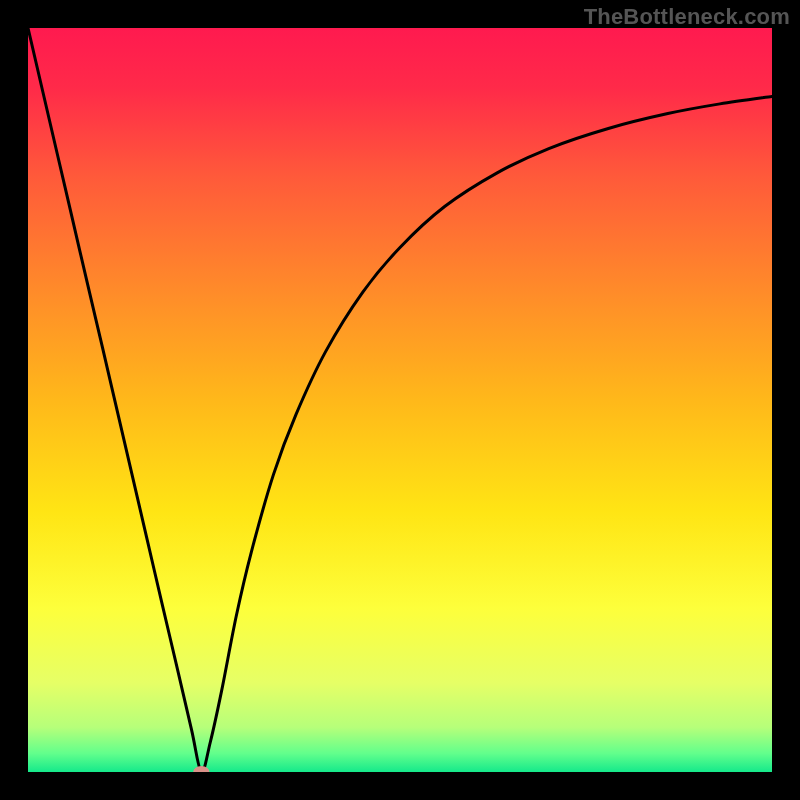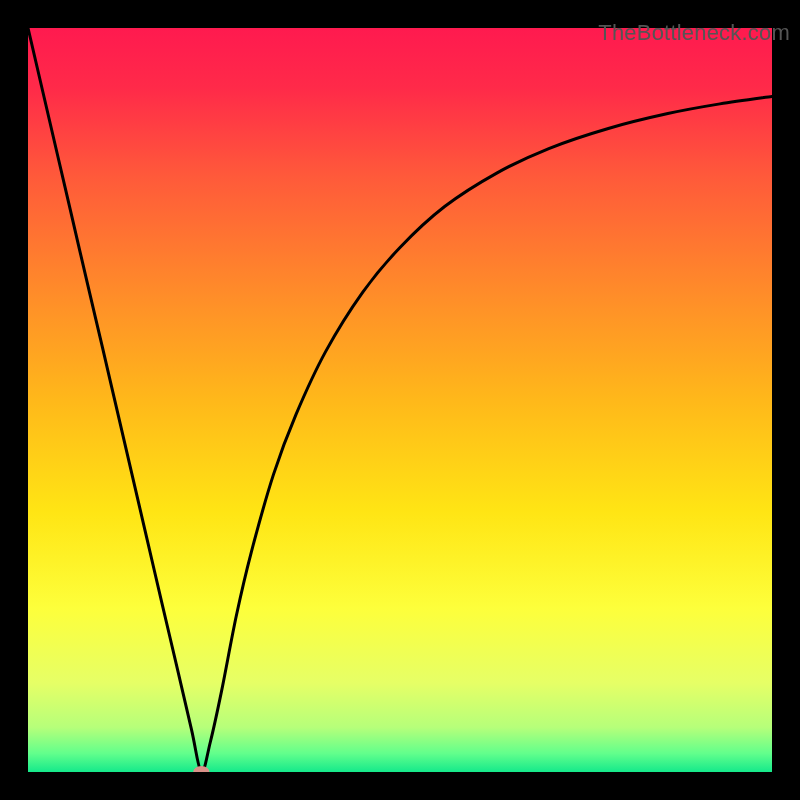--- a/index.html
+++ b/index.html
@@ -20,25 +20,25 @@
     background: #000;
   }
   .plot {
     position: absolute;
     left: 0; top: 0;
     width: 744px;
     height: 744px;
   }
   .watermark {
     position: absolute;
-    top: 20px;
+    top: 4px;
     right: 10px;
     color: #555;
     font-size: 22px;
-    font-weight: 400;
+    font-weight: 700;
     letter-spacing: 0.2px;
     user-select: none;
   }
   svg { display: block; }
 </style>
 </head>
 <body>
 
 <div class="frame">
   <svg class="plot" viewBox="0 0 744 744" preserveAspectRatio="none">

